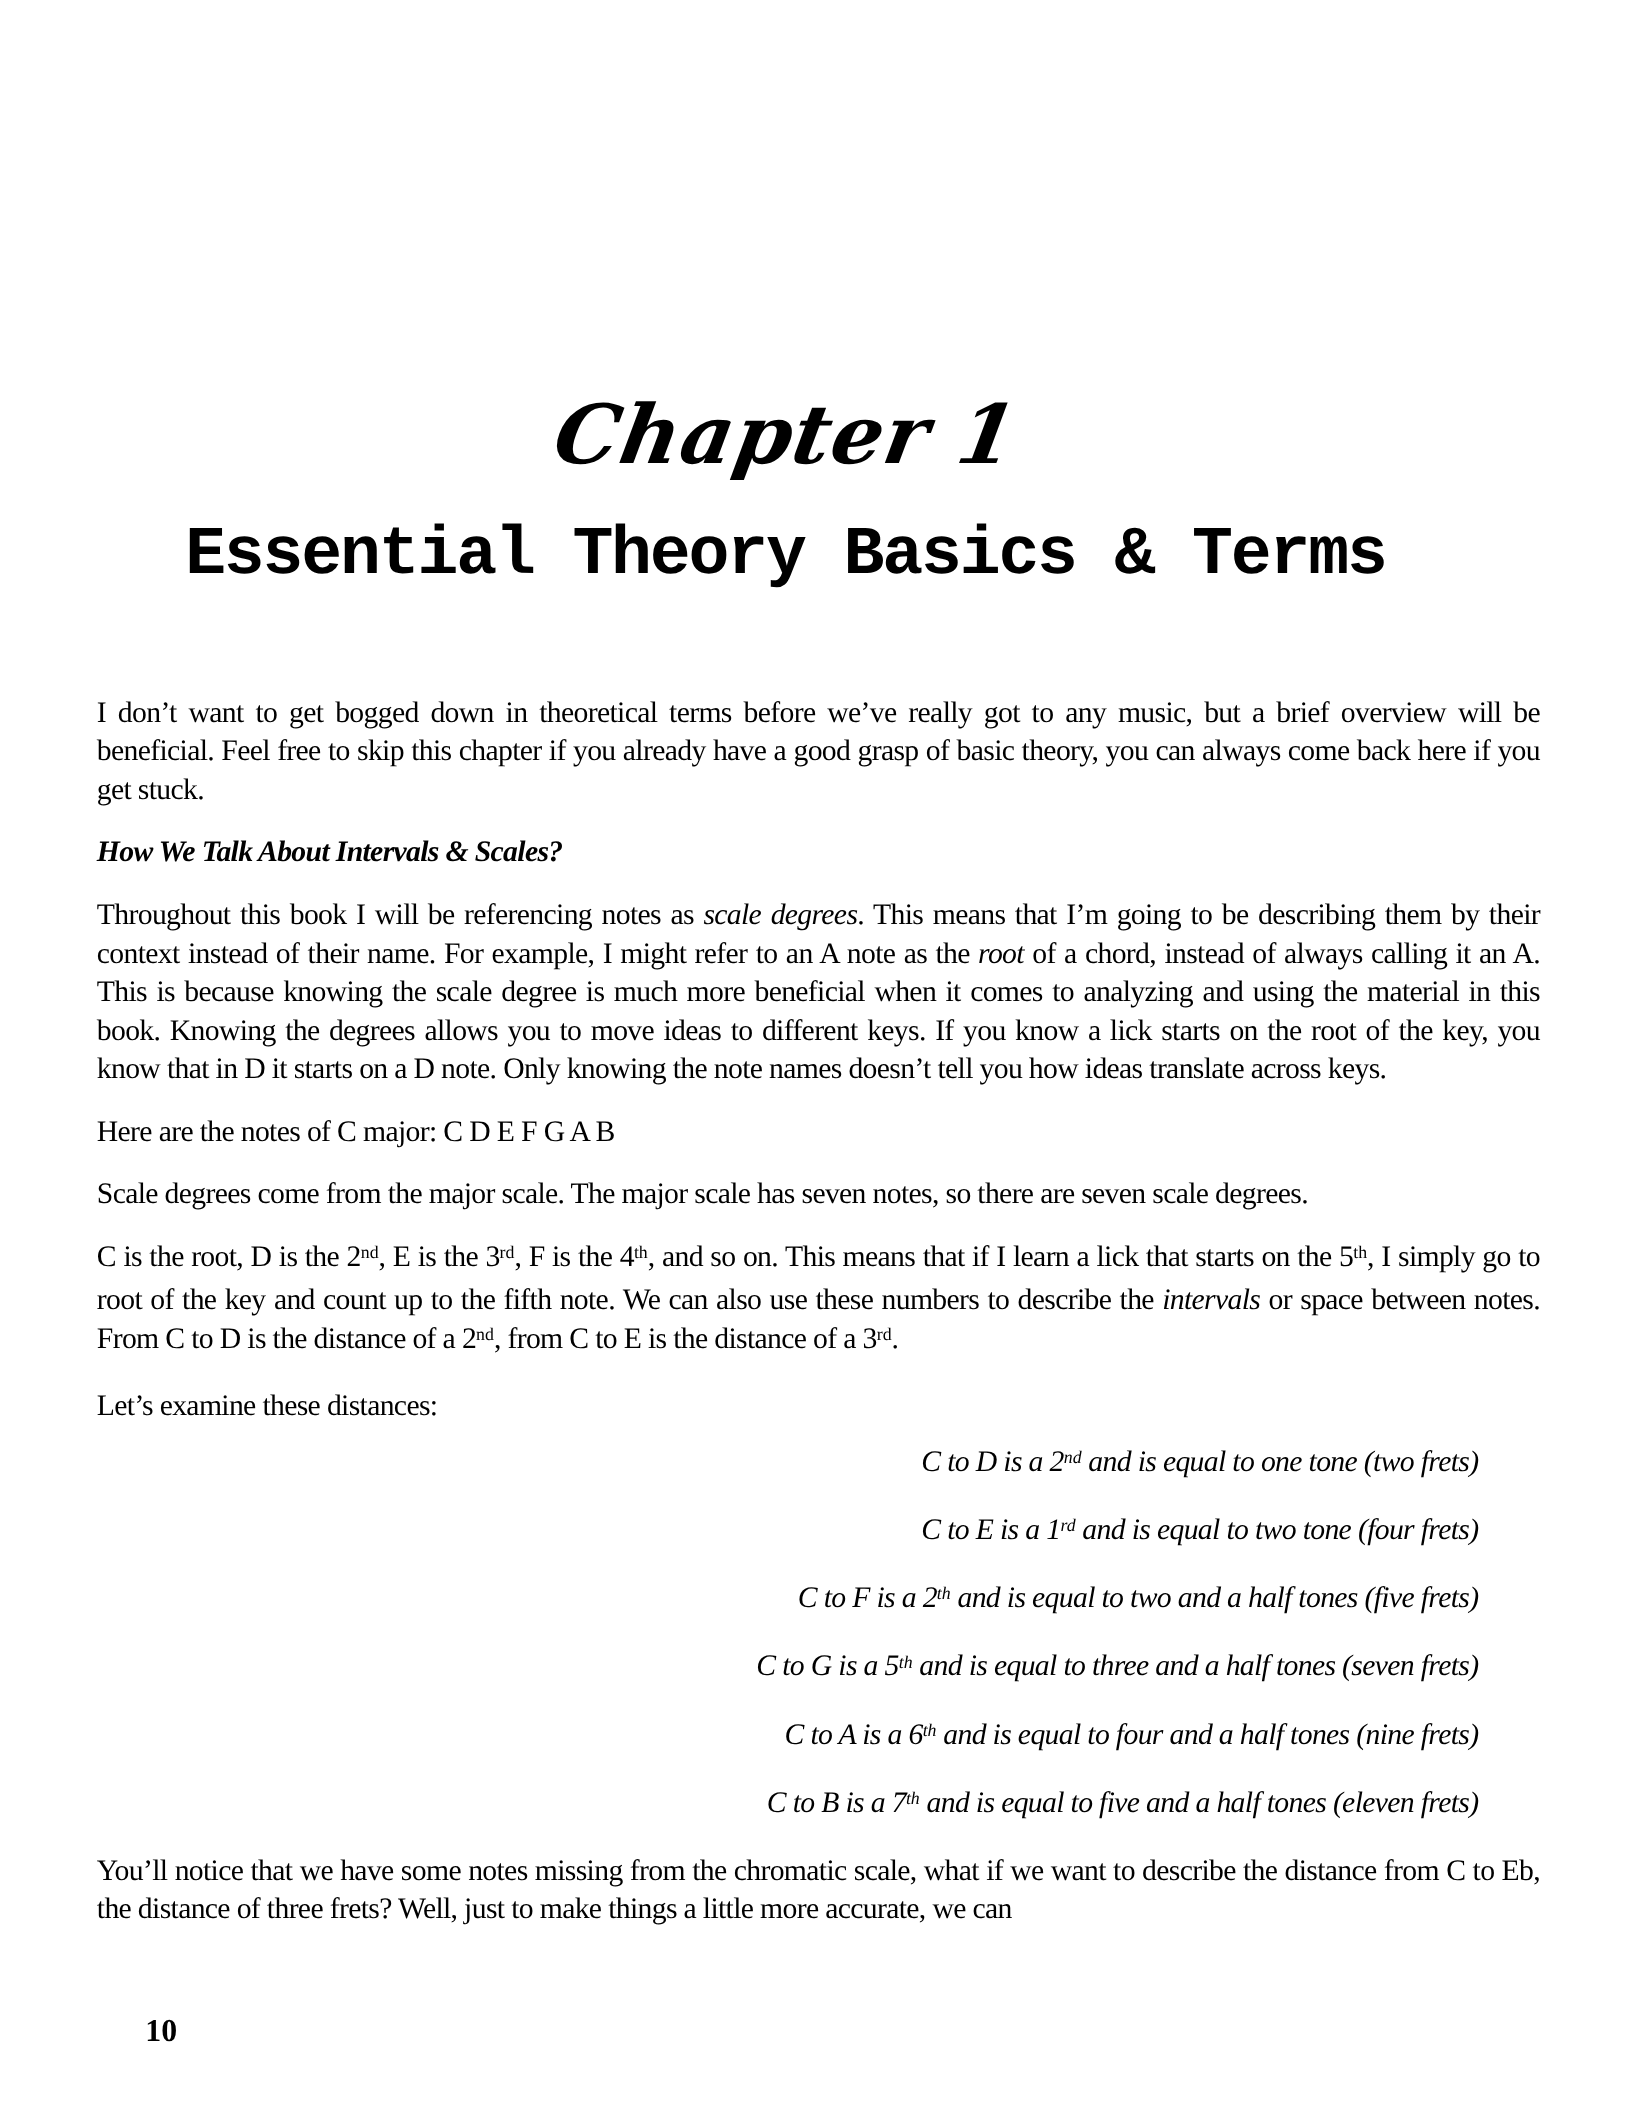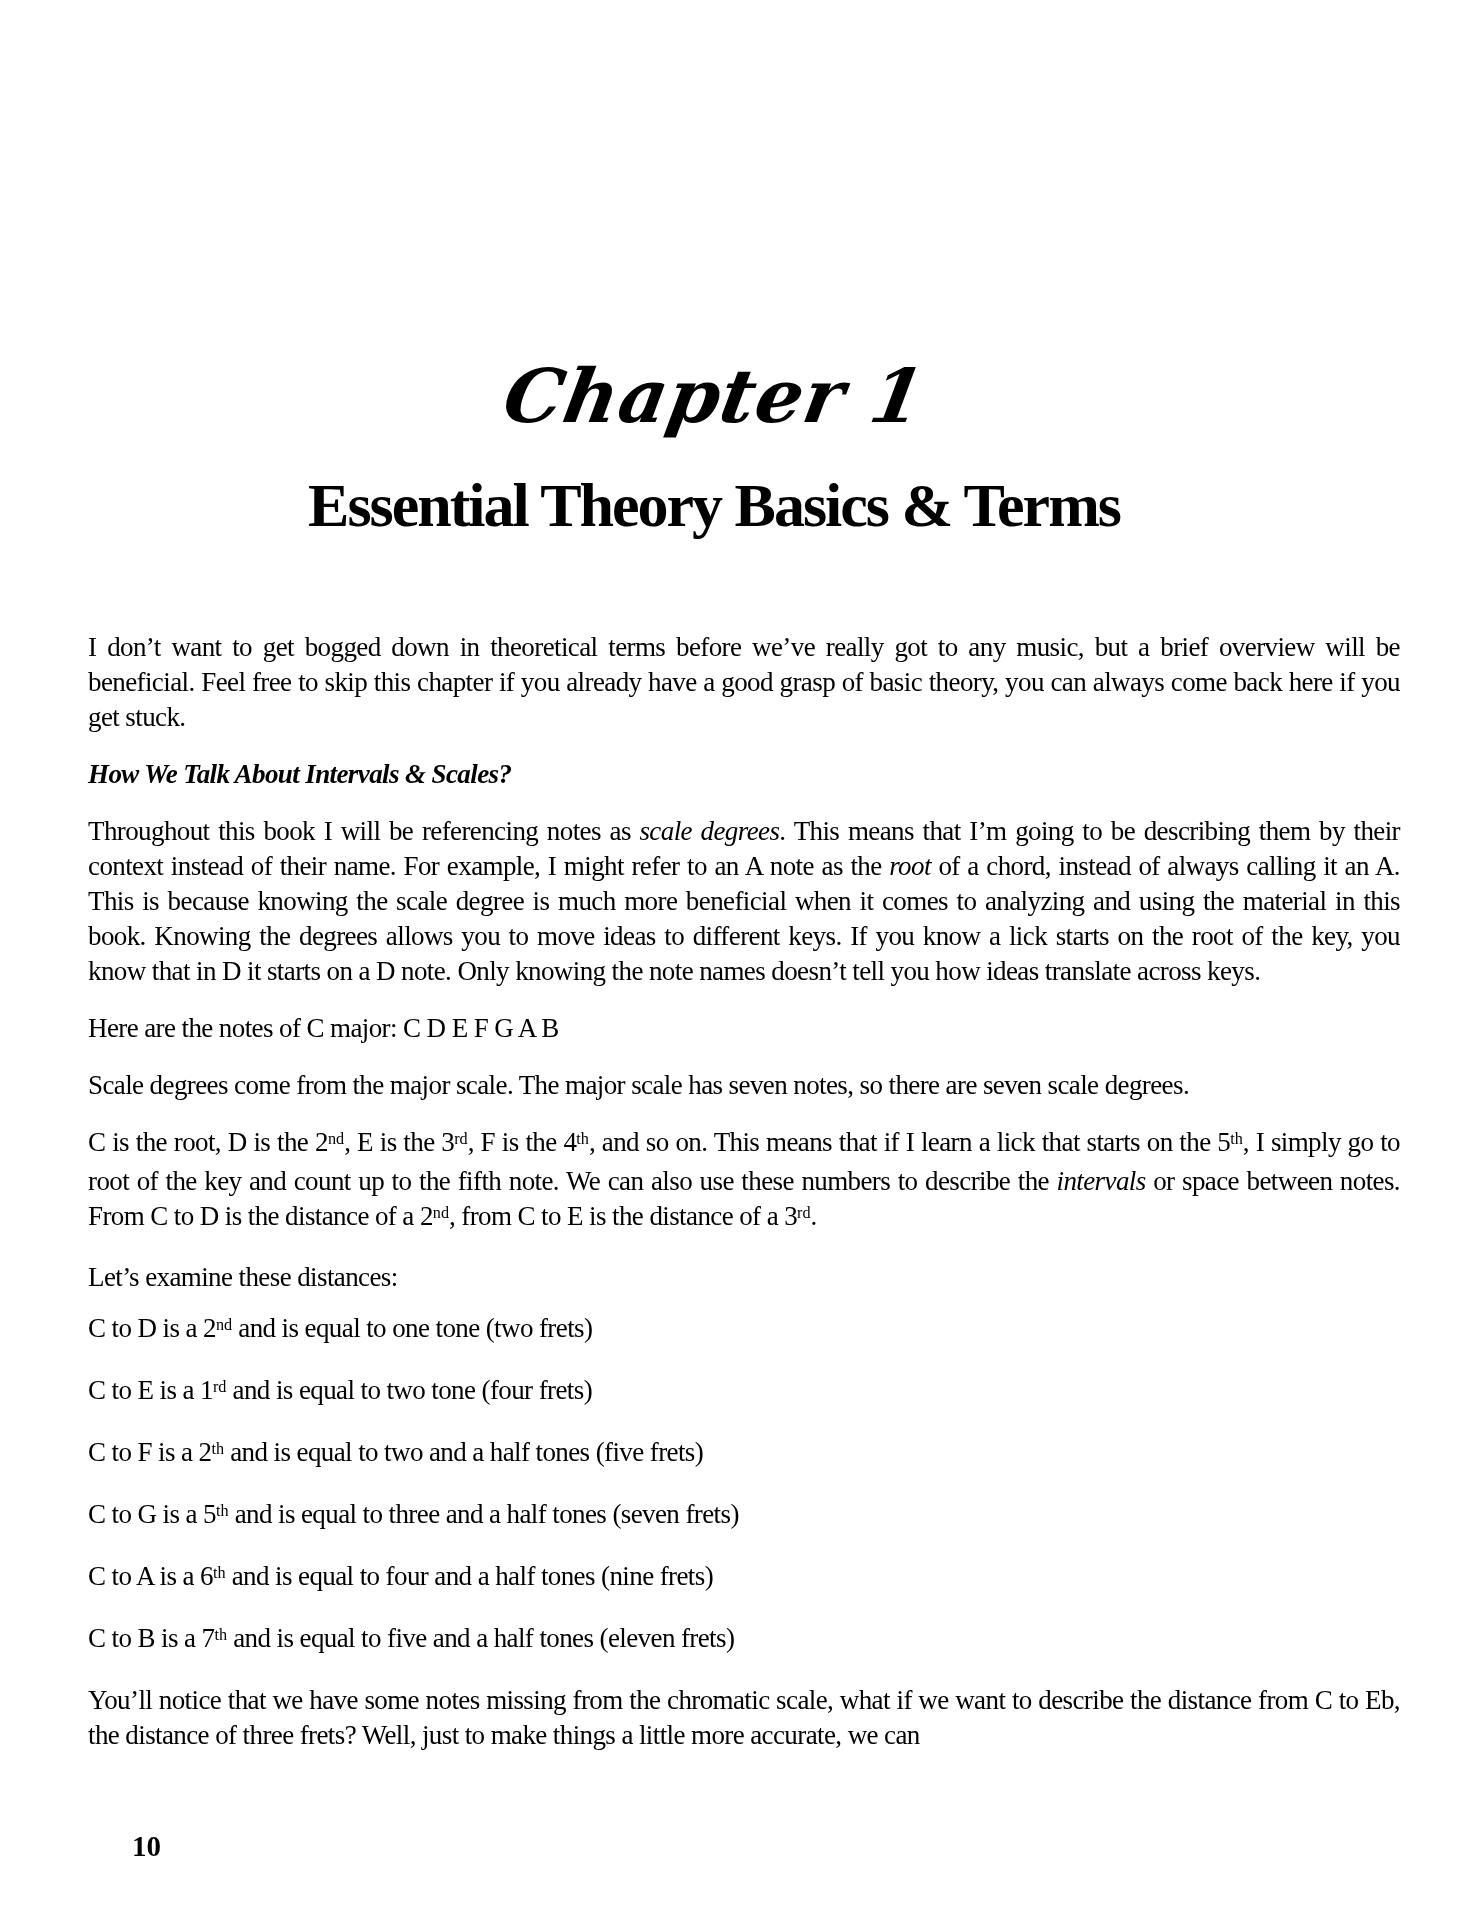--- a/index.html
+++ b/index.html
@@ -30,21 +30,21 @@
     letter-spacing: 1px;
     transform: skewX(-10deg);
   }
   .chapter-title {
     position: absolute;
     top: 468px;
     left: 0;
     right: 56px;
     margin: 0;
     text-align: center;
-    font-family: Liberation Serif, serif;
+    font-family: Liberation Mono, monospace;
     font-weight: 700;
     font-size: 62px;
     letter-spacing: -2px;
     line-height: 1.2;
   }
   
   .body-text {
     margin: 630px 84px 0 88px;
     font-size: 27px;
     line-height: 35px;
@@ -56,23 +56,24 @@
     margin: 11px 0 22px 0;
     font-size: 27px;
     line-height: 35px;
     font-weight: 700;
     text-align: left;
     font-style: italic;
   }
   p.one-line { white-space: nowrap; }
   p.pre-list { margin-bottom: 16px; }
   p.centered {
-    text-align: left;
+    text-align: right;
     white-space: nowrap;
     margin: 0 56px 23px 0;
+    font-style: italic;
   }
   .sup {
     font-size: 60%;
     position: relative;
     top: -0.45em;
     letter-spacing: 0;
   }
   .i { font-style: italic; }
   .page-number {
     position: absolute;

